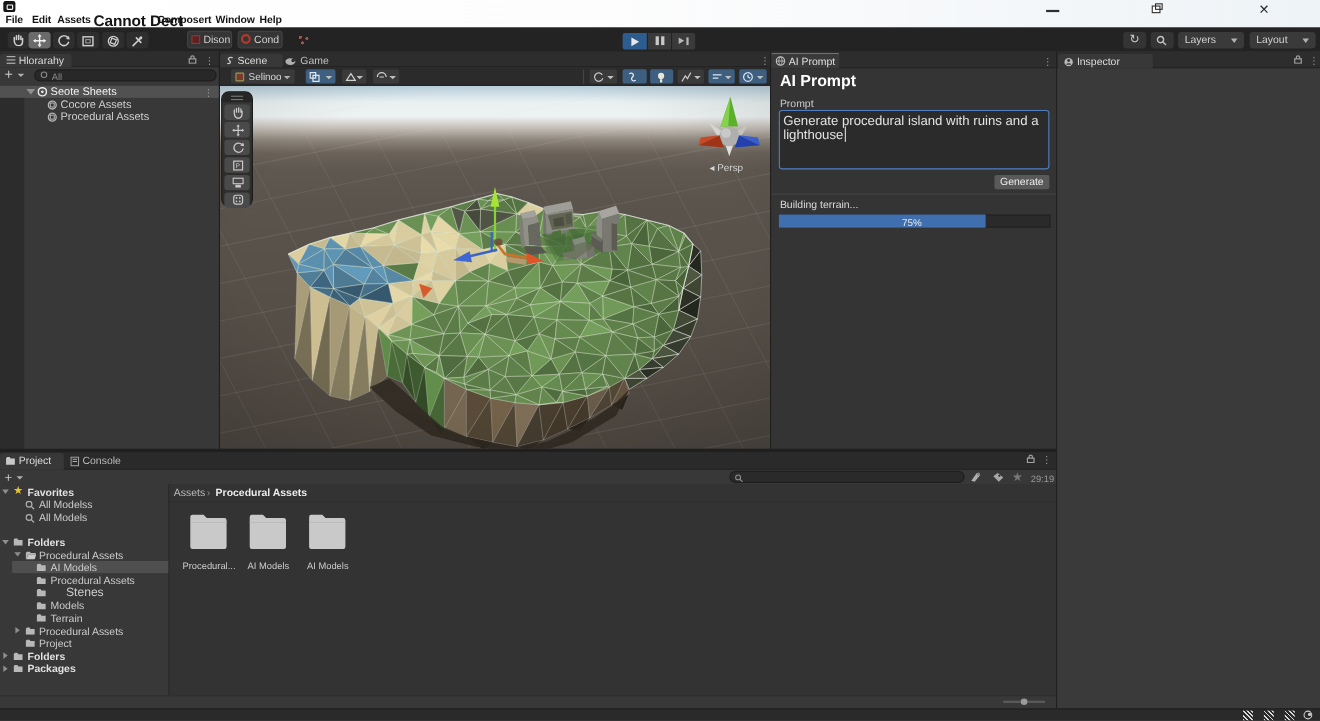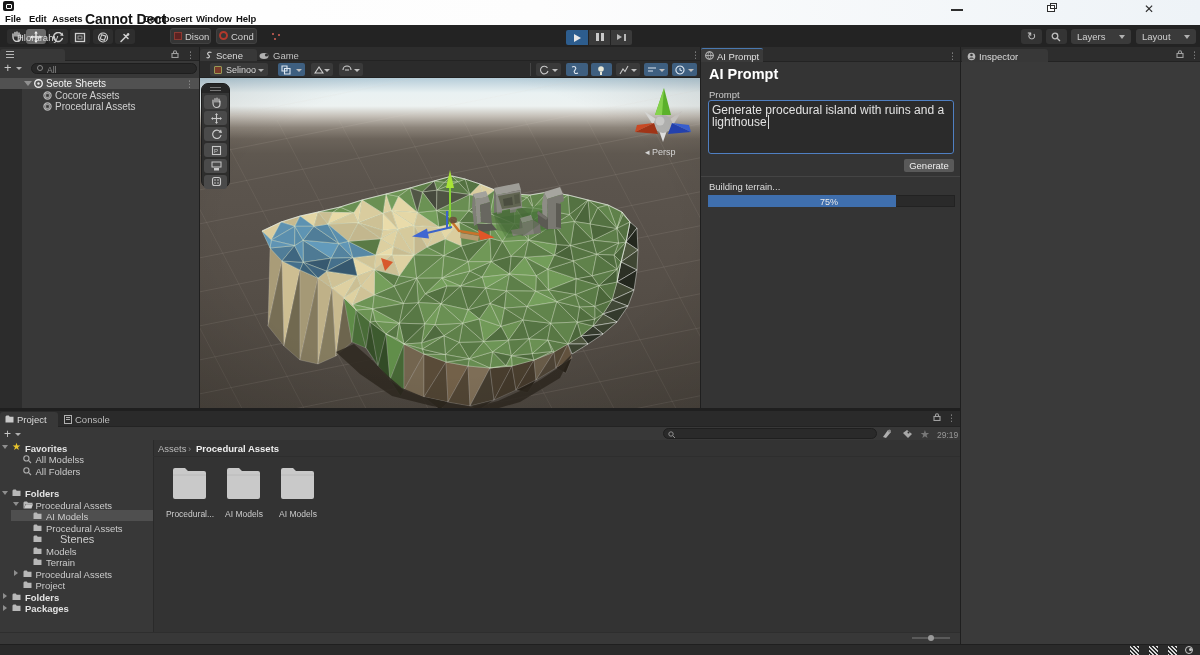--- a/index.html
+++ b/index.html
@@ -87,21 +87,21 @@
 <div class="abs" style="left:1077px;top:31px;font-size:9.5px;color:#d0d0d0">Layers</div>
 <div class="abs" style="left:1119px;top:35px;width:0;height:0;border-top:4px solid #b0b0b0;border-left:3.5px solid transparent;border-right:3.5px solid transparent"></div>
 <div class="abs" style="left:1136px;top:29px;width:60px;height:15px;background:#3a3a3a;border-radius:3px"></div>
 <div class="abs" style="left:1142px;top:31px;font-size:9.5px;color:#d0d0d0">Layout</div>
 <div class="abs" style="left:1184px;top:35px;width:0;height:0;border-top:4px solid #b0b0b0;border-left:3.5px solid transparent;border-right:3.5px solid transparent"></div>
 <div class="abs" style="left:0;top:47px;width:199px;height:363px;background:#383838"></div>
 <div class="abs tabbar" style="left:0;top:47px;width:199px;height:14px"></div>
 <div class="abs" style="left:0;top:49px;width:65px;height:12px;background:#383838;border-radius:3px 3px 0 0"></div>
 <div class="abs" style="left:6px;top:51px;width:8px;height:7px;border-top:1.5px solid #b8b8b8;border-bottom:1.5px solid #b8b8b8"></div>
     <div class="abs" style="left:6px;top:53.7px;width:8px;height:1.5px;background:#b8b8b8"></div>
-<div class="abs" style="left:17px;top:32px;font-size:9.5px;color:#dcdcdc">Hlorarahy</div>
+<div class="abs" style="left:17px;top:50px;font-size:9.5px;color:#dcdcdc">Hlorarahy</div>
 <svg class="abs" style="left:171px;top:50px" width="8" height="8">
       <rect x="1" y="3.5" width="6" height="4" fill="none" stroke="#a0a0a0" stroke-width="1.1"></rect>
       <path d="M2.5 3.5 V2.3 A1.5 1.5 0 0 1 5.5 2.3 V3.5" fill="none" stroke="#a0a0a0" stroke-width="1.1"></path>
     </svg>
 <div class="abs dots" style="left:186px;top:50px">⋮</div>
 <div class="abs" style="left:4px;top:63px;font-size:13px;color:#c8c8c8;line-height:10px">+</div>
 <div class="abs" style="left:16px;top:67px;width:0;height:0;border-top:3.5px solid #b0b0b0;border-left:3px solid transparent;border-right:3px solid transparent"></div>
 <div class="abs" style="left:31px;top:63px;width:166px;height:11px;background:#282828;border:1px solid #1e1e1e;border-radius:6px"></div>
 <div class="abs" style="left:37px;top:65px;width:6px;height:6px;border:1px solid #888;border-radius:50%"></div>
 <div class="abs" style="left:47px;top:64.5px;font-size:8.5px;color:#8a8a8a">All</div>
@@ -790,21 +790,21 @@
 <div class="abs" style="left:25.0px;top:442.5px;font-size:9.5px;font-weight:700;color:#e2e2e2;line-height:11px">Favorites</div>
 <svg class="abs" style="left:22.5px;top:455.0px" width="9" height="9">
       <circle cx="3.4" cy="3.4" r="2.6" fill="none" stroke="#b0b0b0" stroke-width="1.1"></circle>
       <line x1="5.4" y1="5.4" x2="8" y2="8" stroke="#b0b0b0" stroke-width="1.1"></line>
     </svg>
 <div class="abs" style="left:35.5px;top:454.0px;font-size:9.5px;color:#cccccc;line-height:11px">All Modelss</div>
 <svg class="abs" style="left:22.5px;top:466.5px" width="9" height="9">
       <circle cx="3.4" cy="3.4" r="2.6" fill="none" stroke="#b0b0b0" stroke-width="1.1"></circle>
       <line x1="5.4" y1="5.4" x2="8" y2="8" stroke="#b0b0b0" stroke-width="1.1"></line>
     </svg>
-<div class="abs" style="left:35.5px;top:465.5px;font-size:9.5px;color:#cccccc;line-height:11px">All Folders</div>
+<div class="abs" style="left:35.5px;top:465.5px;font-size:9.5px;color:#cccccc;line-height:11px">All Models</div>
 <div class="abs" style="left:2.0px;top:490.5px;width:0;height:0;border-top:4.5px solid #8e8e8e;border-left:3.5px solid transparent;border-right:3.5px solid transparent"></div>
 <svg class="abs" style="left:12.0px;top:489.0px" width="9" height="7.5">
       <path d="M0.5 7.0 V1.5 L1.5 0.5 H3.78 L4.68 1.8 H8.5 V7.0 Z" fill="#b8b8b8"></path>
     </svg>
 <div class="abs" style="left:25.0px;top:488.0px;font-size:9.5px;font-weight:700;color:#e2e2e2;line-height:11px">Folders</div>
 <div class="abs" style="left:12.5px;top:502.0px;width:0;height:0;border-top:4.5px solid #8e8e8e;border-left:3.5px solid transparent;border-right:3.5px solid transparent"></div>
 <svg class="abs" style="left:22.5px;top:500.5px" width="10" height="8">
       <path d="M0.5 7.5 V1.5 L1.5 0.5 H4 L5 1.8 H9.5 V3 H2.5 L1 7.5 Z" fill="#b8b8b8"></path>
       <path d="M1 7.5 L2.8 3.2 H10 L8.5 7.5 Z" fill="#cacaca"></path>
     </svg>

